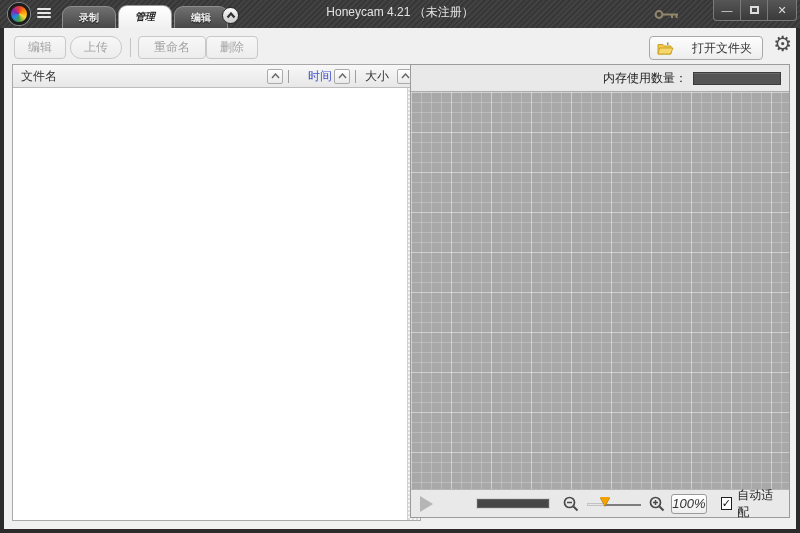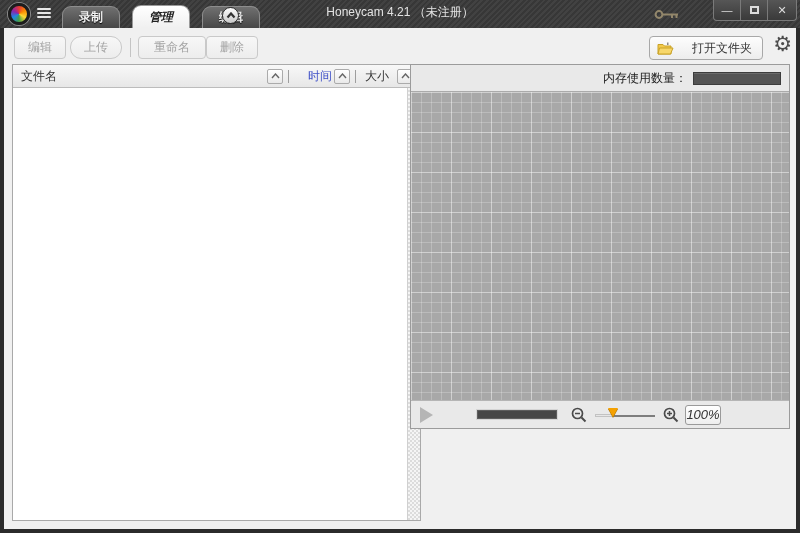--- a/index.html
+++ b/index.html
@@ -17,24 +17,24 @@
   #logo {
     position:absolute; left:8px; top:3px; width:22px; height:22px; border-radius:50%;
     background:conic-gradient(#e53935,#fb8c00,#fdd835,#43a047,#1e88e5,#8e24aa,#e53935);
     border:3px solid #1d1d1d; box-shadow:0 0 0 1px #8a8a8a;
   }
   #hamburger { position:absolute; left:37px; top:8px; width:14px; height:12px; cursor:pointer; }
   #hamburger span { display:block; height:2px; background:#e8e8e8; margin-bottom:2px; border-radius:1px; }
 
   .tabs { position:absolute; left:62px; top:5px; height:23px; display:flex; align-items:flex-end; }
   .tab {
-    height:22px; padding:0 16px; margin-right:12px; display:flex; align-items:center;
+    height:22px; padding:0 16px; margin-right:2px; display:flex; align-items:center;
     border:1px solid #8d8d8d; border-bottom:none; border-radius:9px 9px 0 0;
     background:linear-gradient(#707070,#474747); color:#f2f2f2;
-    font-size:12px; font-weight:bold; text-shadow:0 1px 1px #000; cursor:pointer;
+    font-size:10px; font-weight:bold; text-shadow:0 1px 1px #000; cursor:pointer;
   }
   .tab.active {
     height:23px; background:linear-gradient(#ffffff,#f0f0f0);
     color:#222; text-shadow:none; border-color:#9a9a9a;font-style:italic;
   }
   #collapse-btn {
     position:absolute; left:222px; top:7px; width:17px; height:17px; border-radius:50%;
     background:linear-gradient(#fdfdfd,#c9c9c9); border:1px solid #2a2a2a;
     display:flex; align-items:center; justify-content:center; cursor:pointer;
   }
@@ -99,21 +99,21 @@
     background-color:#f5f5f5;
     background-image:
       linear-gradient(45deg,#dcdcdc 25%,transparent 25%,transparent 75%,#dcdcdc 75%),
       linear-gradient(45deg,#dcdcdc 25%,transparent 25%,transparent 75%,#dcdcdc 75%);
     background-size:4px 4px; background-position:0 0,2px 2px;
     border-left:1px solid #d0d0d0;
   }
 
   
   #preview-panel {
-    position:absolute; left:406px; top:36px; width:380px; height:365px;
+    position:absolute; left:406px; top:36px; width:380px; height:454px;
     border:1px solid #9b9b9b; display:flex; flex-direction:column; background:#15803d;
   }
   #preview-header {
     height:27px; flex:none; display:flex; align-items:center; justify-content:flex-end;
     padding-right:8px; background:#e9e9e9; border-bottom:1px solid #aaa;
     font-size:12px; color:#222;
   }
   #memory-bar {
     width:88px; height:13px; margin-left:6px; border:1px solid #3c3c3c;
     background:#545454; box-shadow:inset 0 1px 0 #6b6b6b;
@@ -273,17 +273,21 @@
 
         <svg class="mag" width="16" height="16" viewBox="0 0 16 16">
           <circle cx="6.5" cy="6.5" r="5" fill="none" stroke="#4a4a4a" stroke-width="1.7"></circle>
           <line x1="4" y1="6.5" x2="9" y2="6.5" stroke="#4a4a4a" stroke-width="1.5"></line>
           <line x1="6.5" y1="4" x2="6.5" y2="9" stroke="#4a4a4a" stroke-width="1.5"></line>
           <line x1="10.5" y1="10.5" x2="14.5" y2="14.5" stroke="#4a4a4a" stroke-width="2"></line>
         </svg>
 
         <div id="zoom-box">100%</div>
 
+        <div id="autofit">
+          <div id="autofit-check" class="checked"></div>
+          <span>自动适配</span>
+        </div>
       </div>
     </div>
 
   </div>
 </div>
 
 </body></html>

